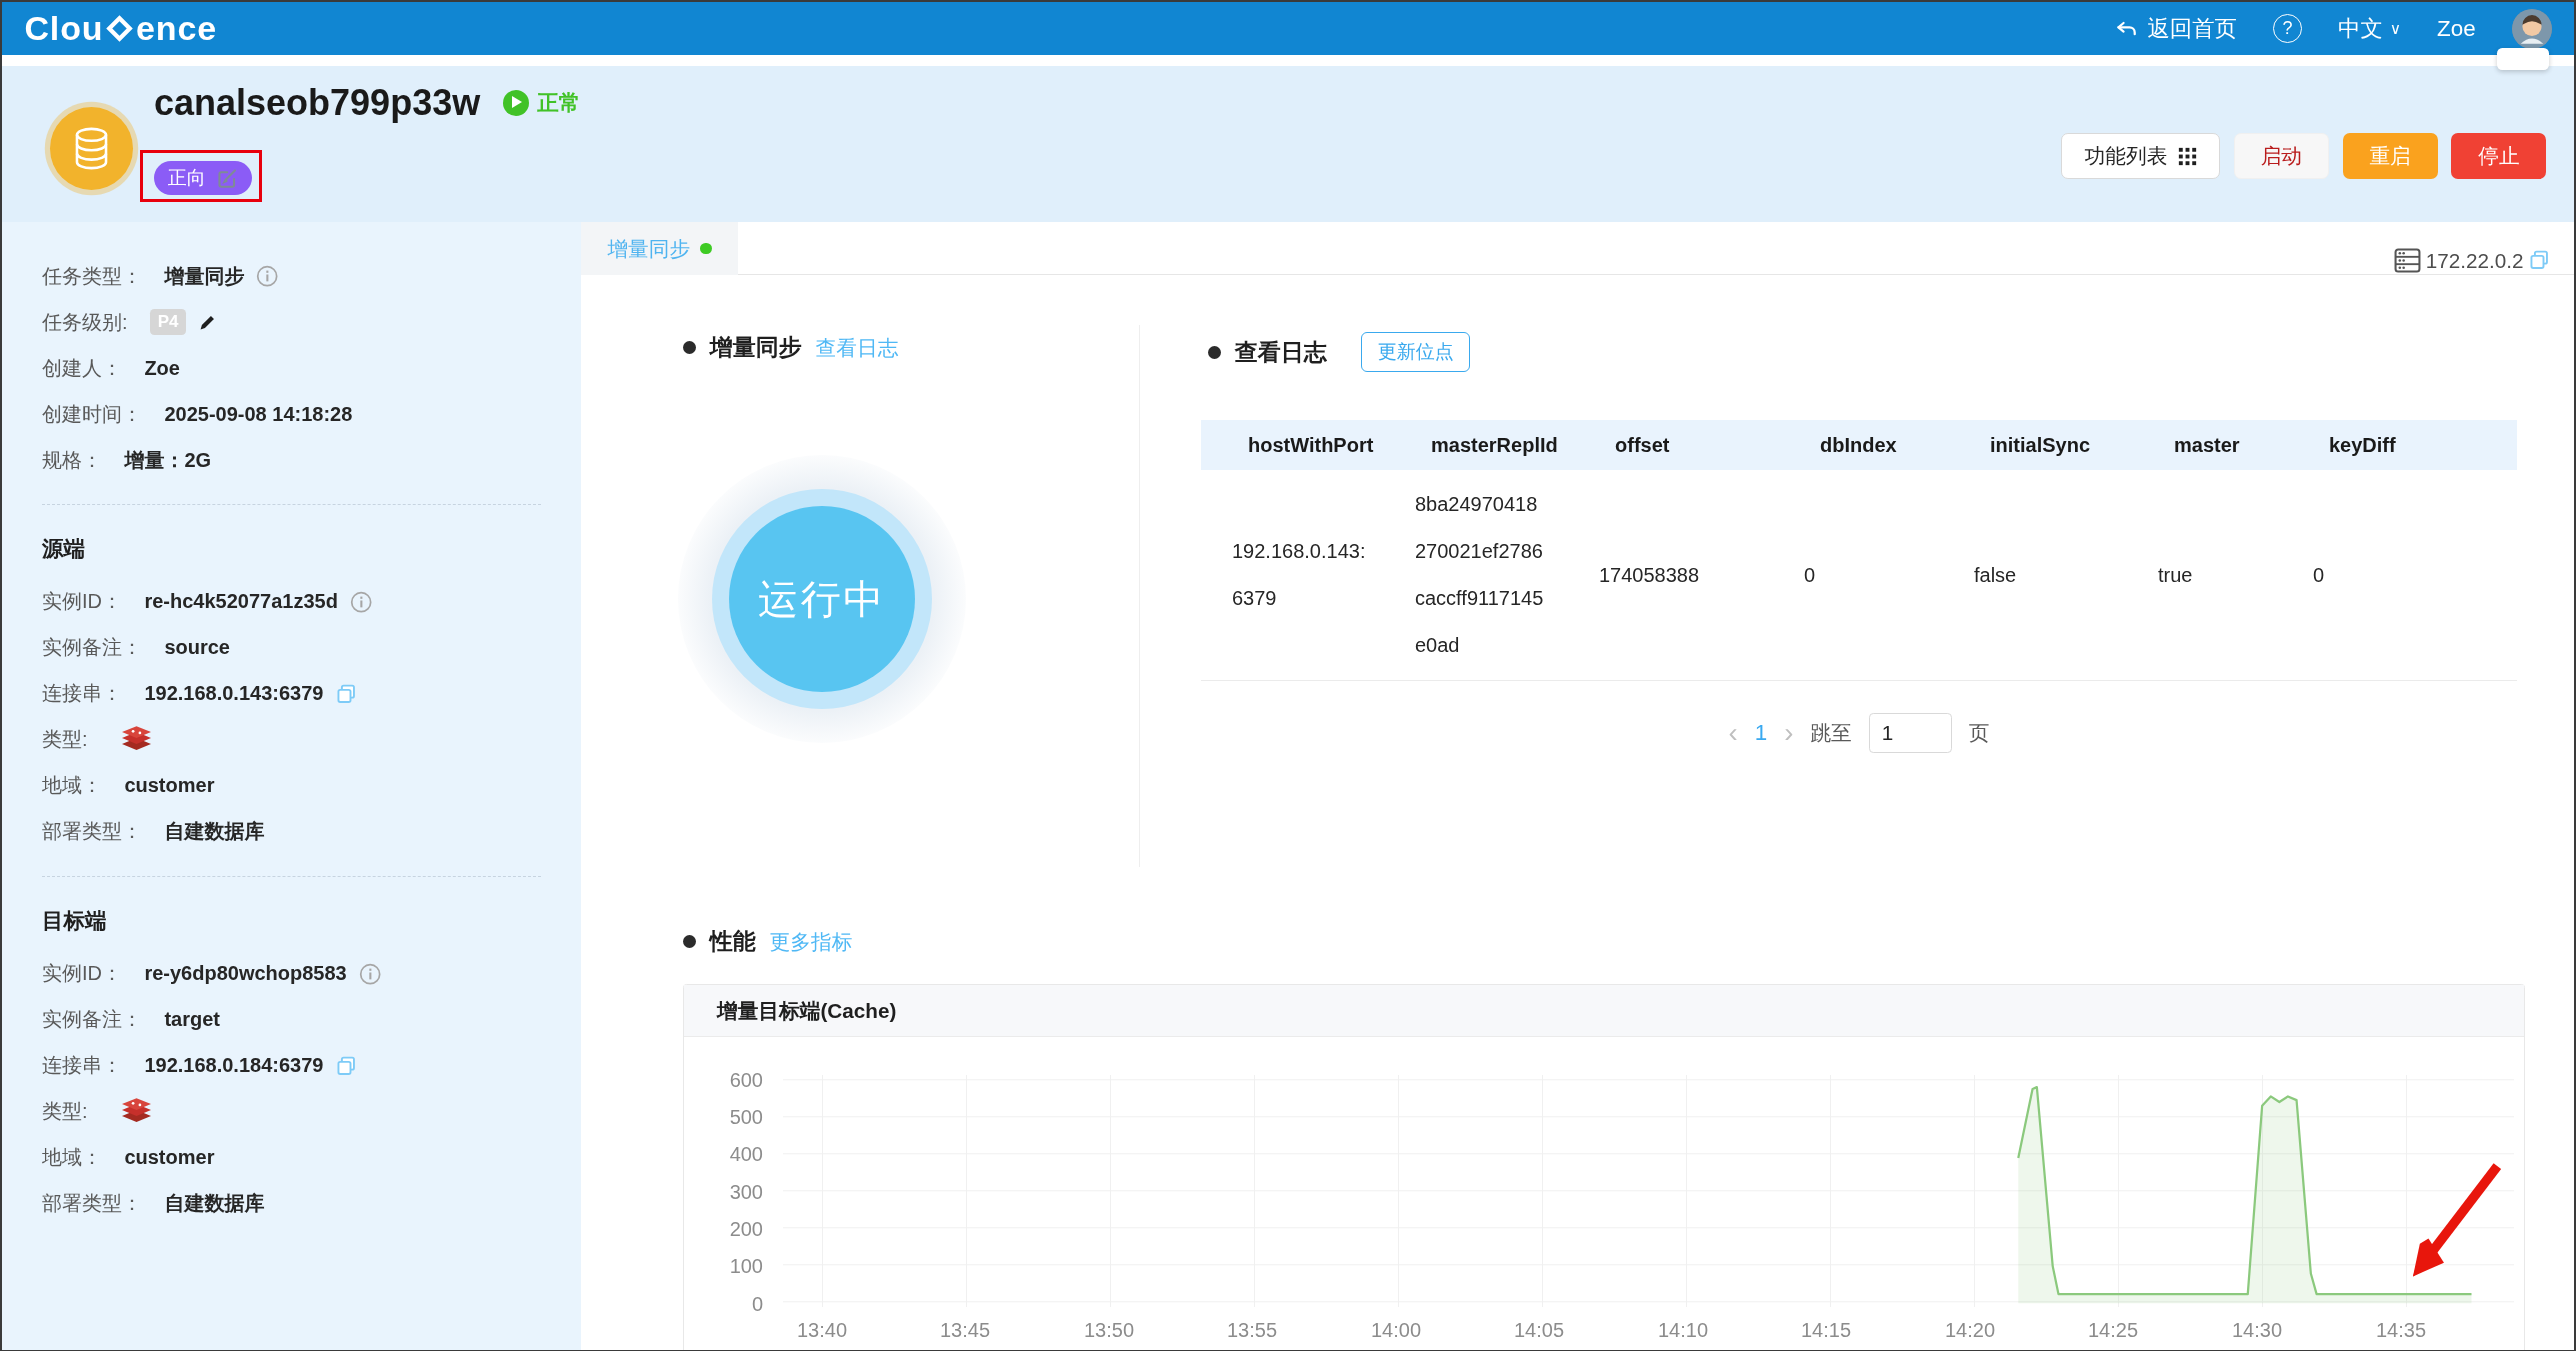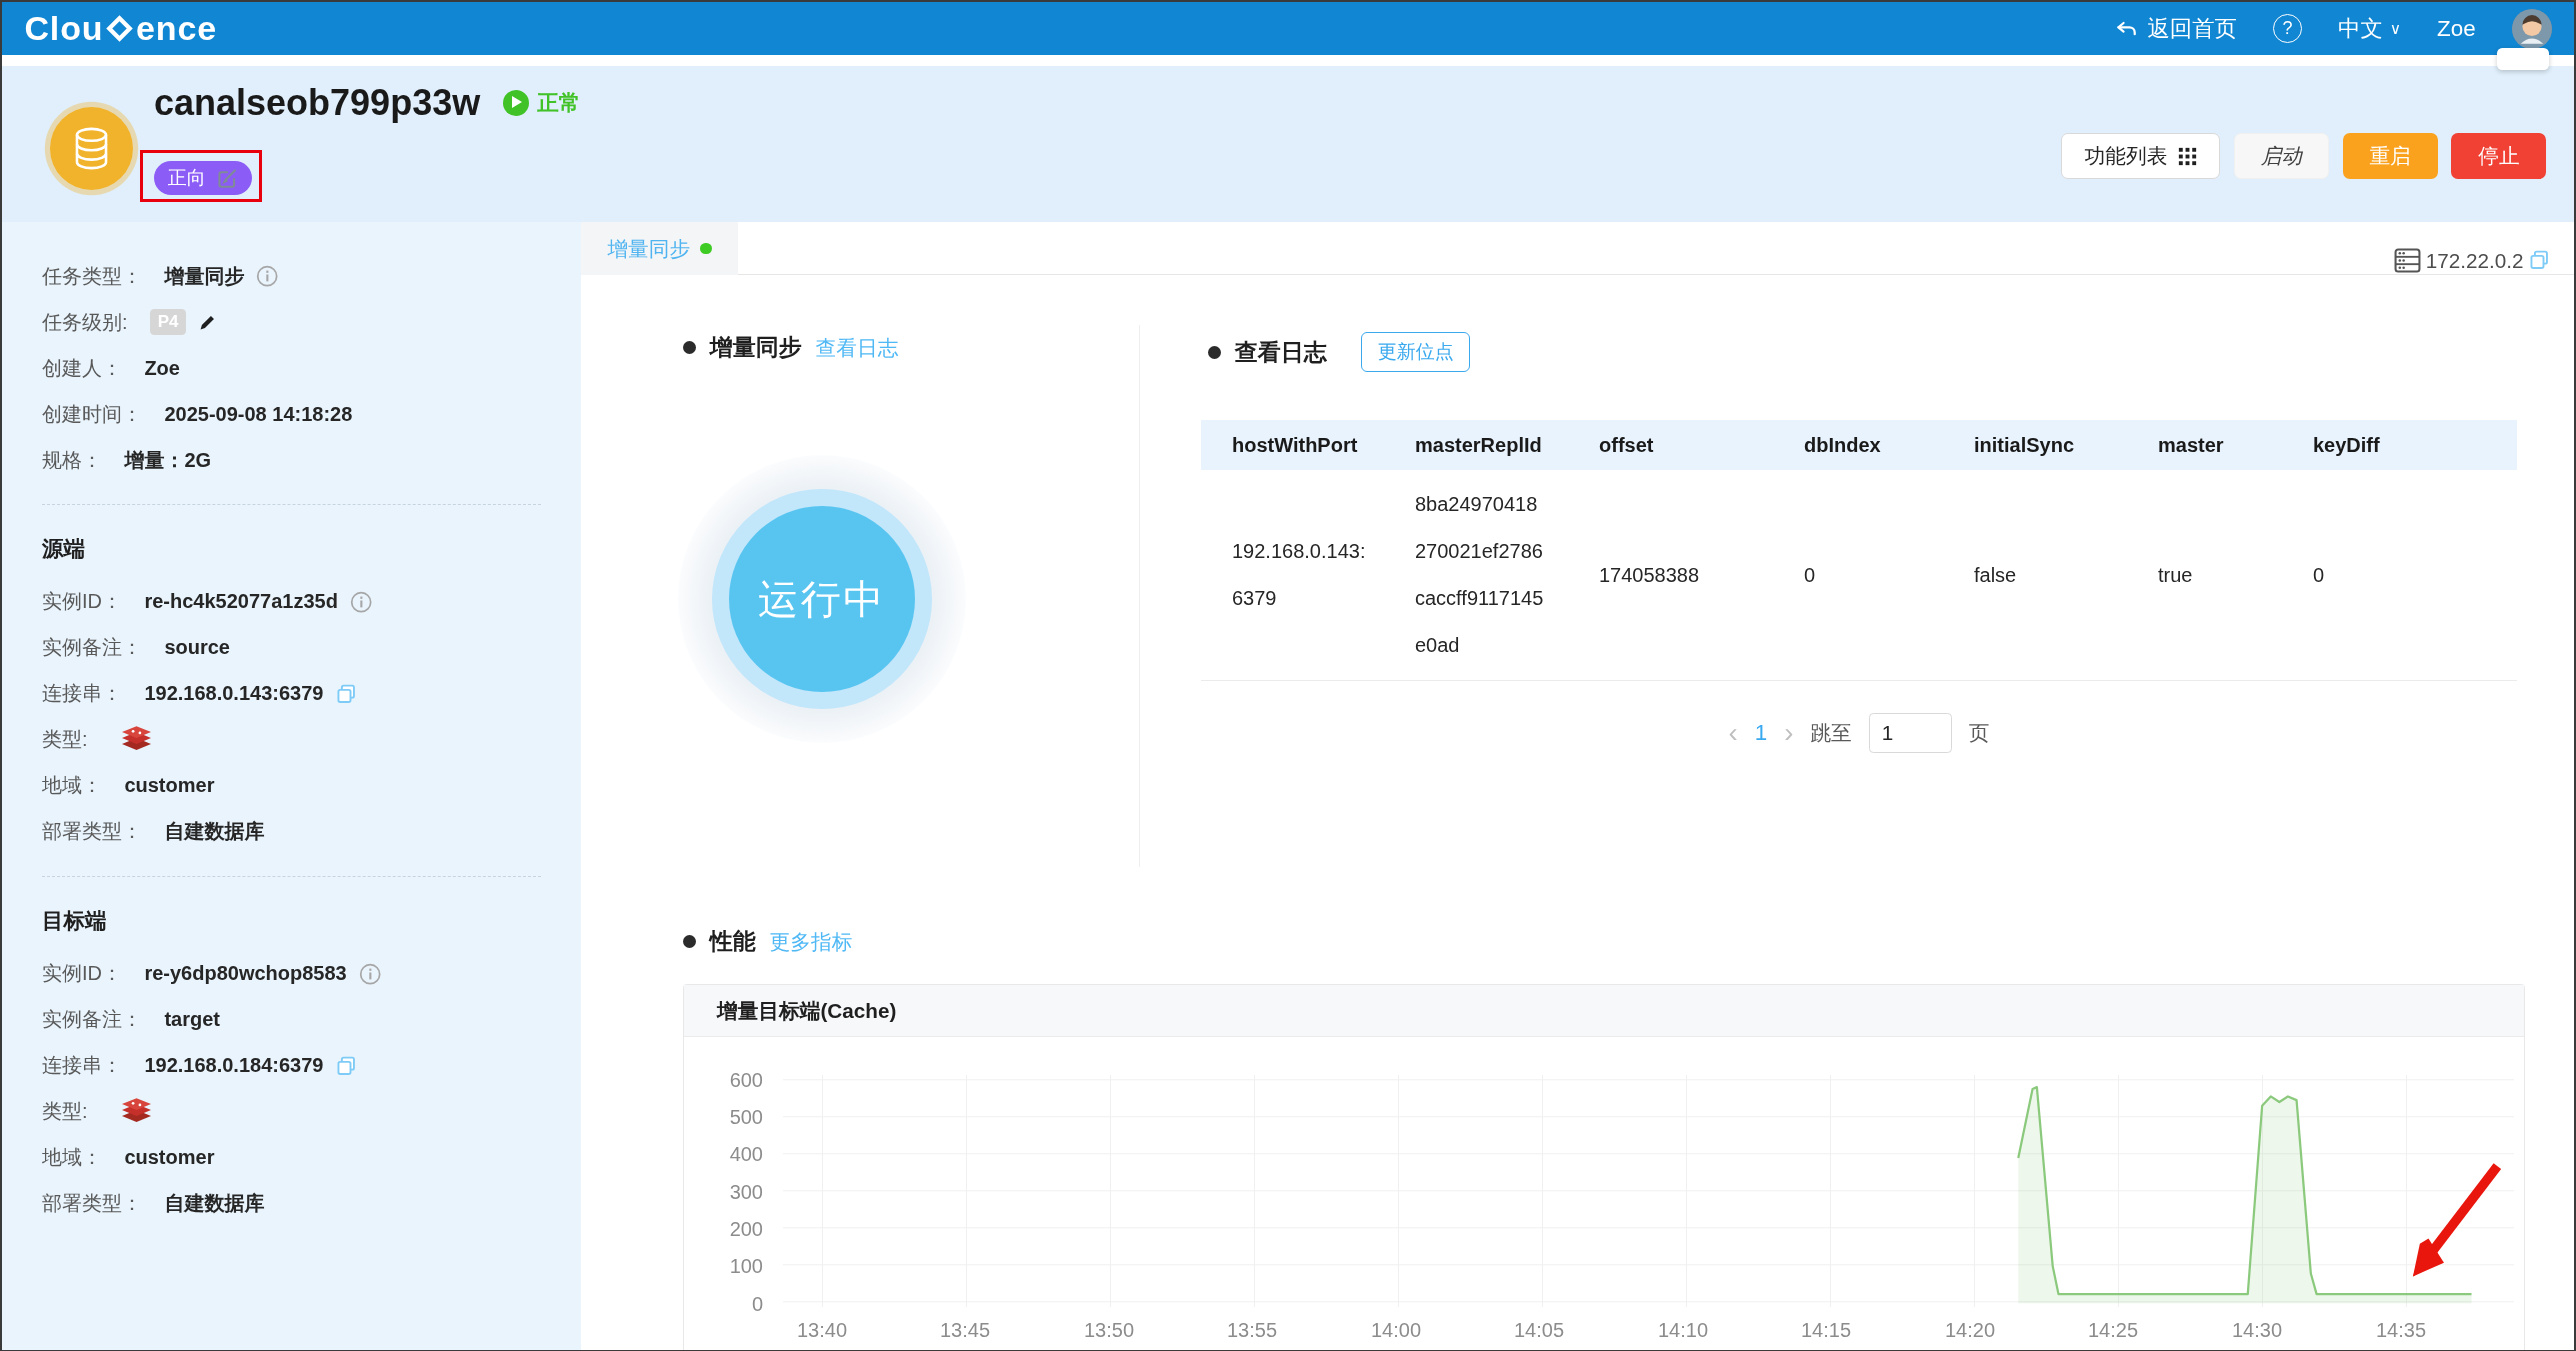--- a/index.html
+++ b/index.html
@@ -38,21 +38,21 @@
   .play-circle::after { content:""; position:absolute; left:9.5px; top:6px; border-left:10.3px solid #fff;
     border-top:6.9px solid transparent; border-bottom:6.9px solid transparent; }
   .status-text { color:#41c227; font-size:21.5px; font-weight:700; }
   .direction-pill { position:absolute; left:152px; top:95px; height:34px; padding:0 13.8px;
     background:#8b5cf6; border-radius:17px; display:flex; align-items:center; gap:10.3px;
     color:#ffffff; font-size:19px; }
   .band-buttons { position:absolute; right:27.6px; top:67px; display:flex; gap:13.8px; }
   .btn { height:46px; border-radius:6.9px; display:flex; align-items:center; justify-content:center;
     font-size:20.7px; padding:0 22.4px; cursor:pointer; }
   .btn-plain { background:#fff; border:0.9px solid #d9d9d9; color:#262626; gap:10.3px; }
-  .btn-disabled { background:#f7f7f7; border:0.9px solid #f0f0f0; color:#404040; width:95px;font-style:italic; }
+  .btn-disabled { background:#f7f7f7; border:0.9px solid #f0f0f0; color:#b91c1c; width:95px; }
   .btn-orange { background:#faa21e; color:#fff; width:95px; }
   .btn-red { background:#f04134; color:#fff; width:95px; }
   
   .sidebar { position:absolute; left:0; top:220px; width:579px; bottom:0; background:#e9f4fd; padding:31px 0 0 40px; }
   .srow { display:flex; align-items:center; height:46px; font-size:20px; }
   .slabel { color:#595959; margin-right:22.4px; white-space:nowrap; }
   .svalue { color:#262626; font-weight:600; }
   .icon-gap { margin-left:12px; display:flex; align-items:center; }
   .p4-badge { background:#d6d6d6; color:#fff; font-weight:700; font-size:17px; border-radius:4.3px; padding:2.6px 7.7px; }
   .dash-div { border-top:0.9px dashed #c7d4e0; width:499px; margin:20.7px 0 24px 0; }
@@ -77,21 +77,21 @@
     background:radial-gradient(circle, #ecf1f6 55%, rgba(236,241,246,0) 75%);
     display:flex; align-items:center; justify-content:center; }
   .circle-mid { width:220px; height:220px; border-radius:50%; background:#c2e6fa;
     display:flex; align-items:center; justify-content:center; }
   .circle-inner { width:186px; height:186px; border-radius:50%; background:#58c5f1;
     display:flex; align-items:center; justify-content:center; color:#fff; font-size:40px; letter-spacing:2.6px; }
   
   .pos-table { position:absolute; left:620px; top:198px; width:1316px; font-size:20px; }
   .pt-head { display:grid; grid-template-columns:183px 184px 205px 170px 184px 155px 234px;
     background:#e9f3fd; height:50px; align-items:center; font-weight:700; color:#1a1a1a; }
-  .pt-head > div { padding-left:31px; }
+  .pt-head > div { padding-left:31px;margin-left:16px; }
   .pt-row { display:grid; grid-template-columns:183px 184px 205px 170px 184px 155px 234px;
     min-height:211px; align-items:center; border-bottom:0.9px solid #ebebeb; color:#262626; }
   .pt-row > div { padding-left:31px; line-height:47px; }
   .wrap-cell { width:164px; word-break:break-all; }
   .pagination { position:absolute; left:620px; top:491px; width:1316px; display:flex;
     align-items:center; justify-content:center; gap:17px; font-size:20.7px; color:#595959; }
   .pg-chev { color:#bfbfbf; font-size:27.6px; cursor:pointer; }
   .pg-num { color:#3aa9f0; font-size:22.4px; cursor:pointer; }
   .pg-input { width:83px; height:40px; border:0.9px solid #d9d9d9; border-radius:4.3px; font-size:20.7px;
     padding-left:12px; color:#262626; font-family:inherit; }

